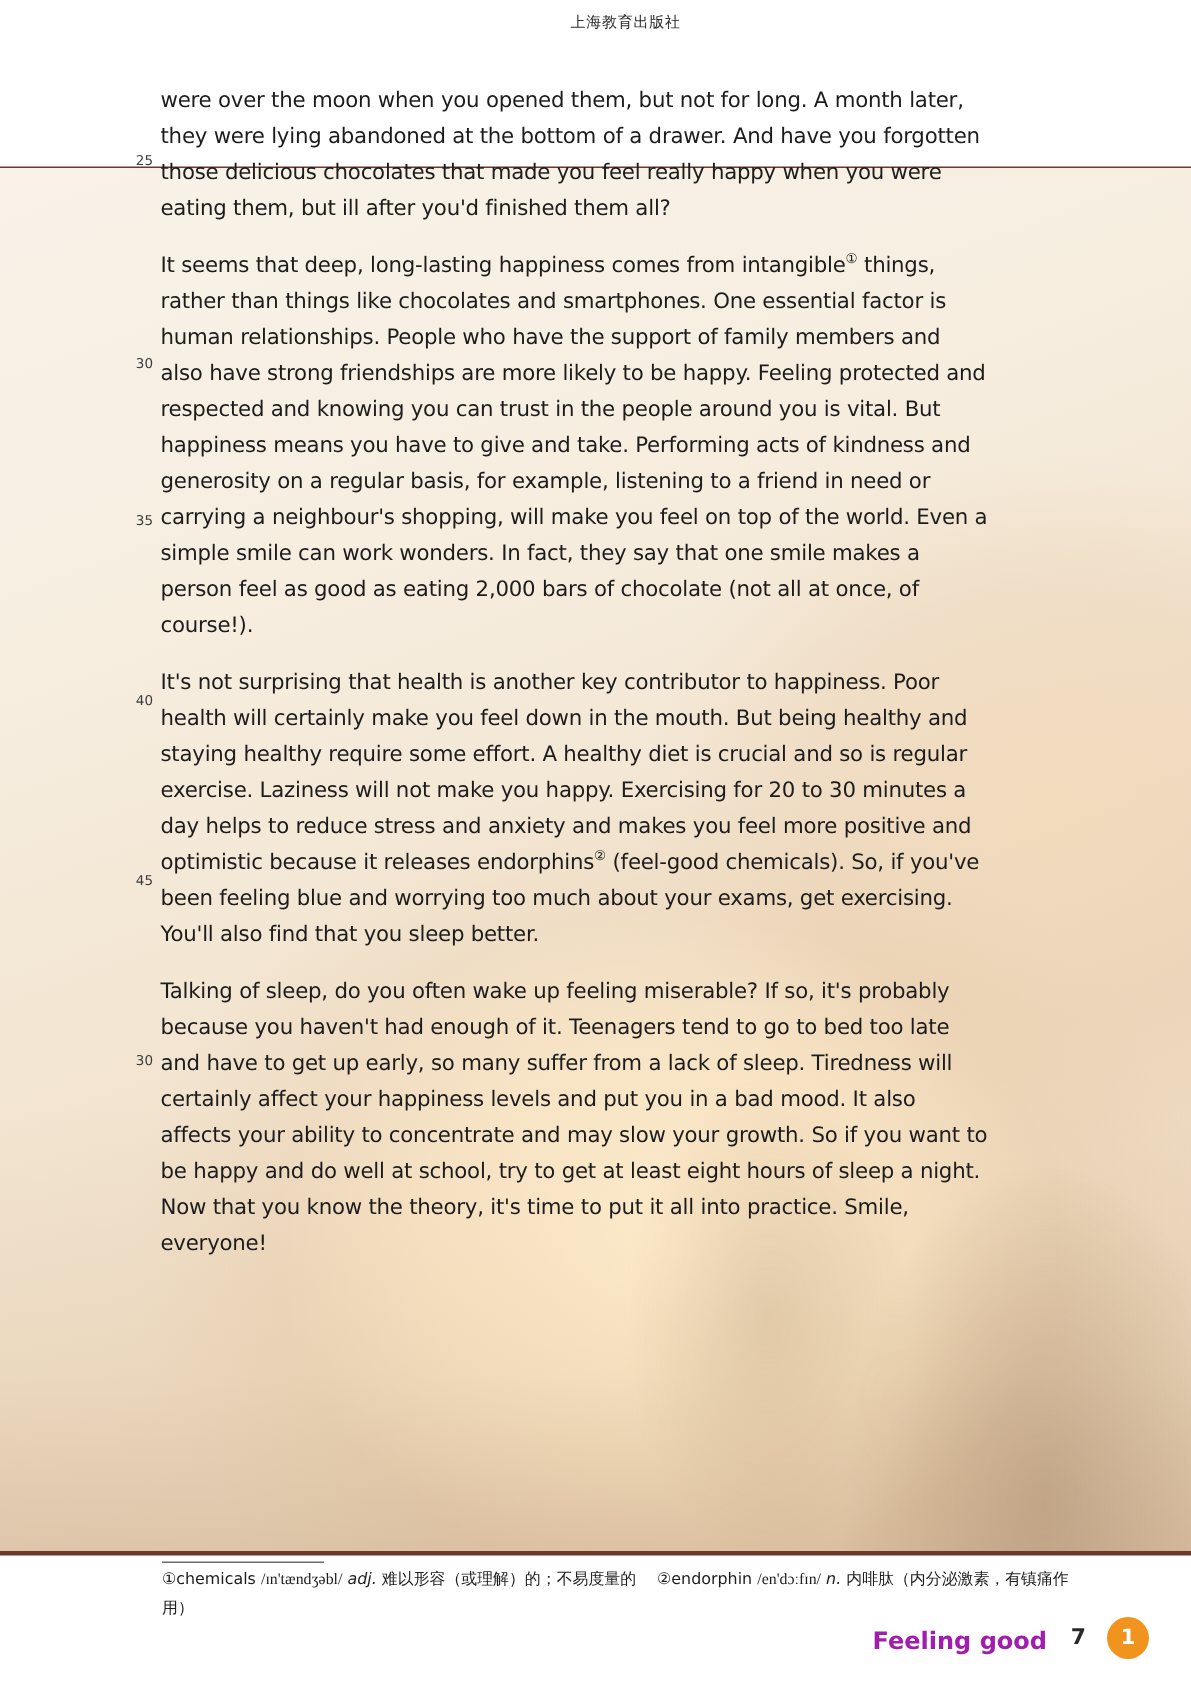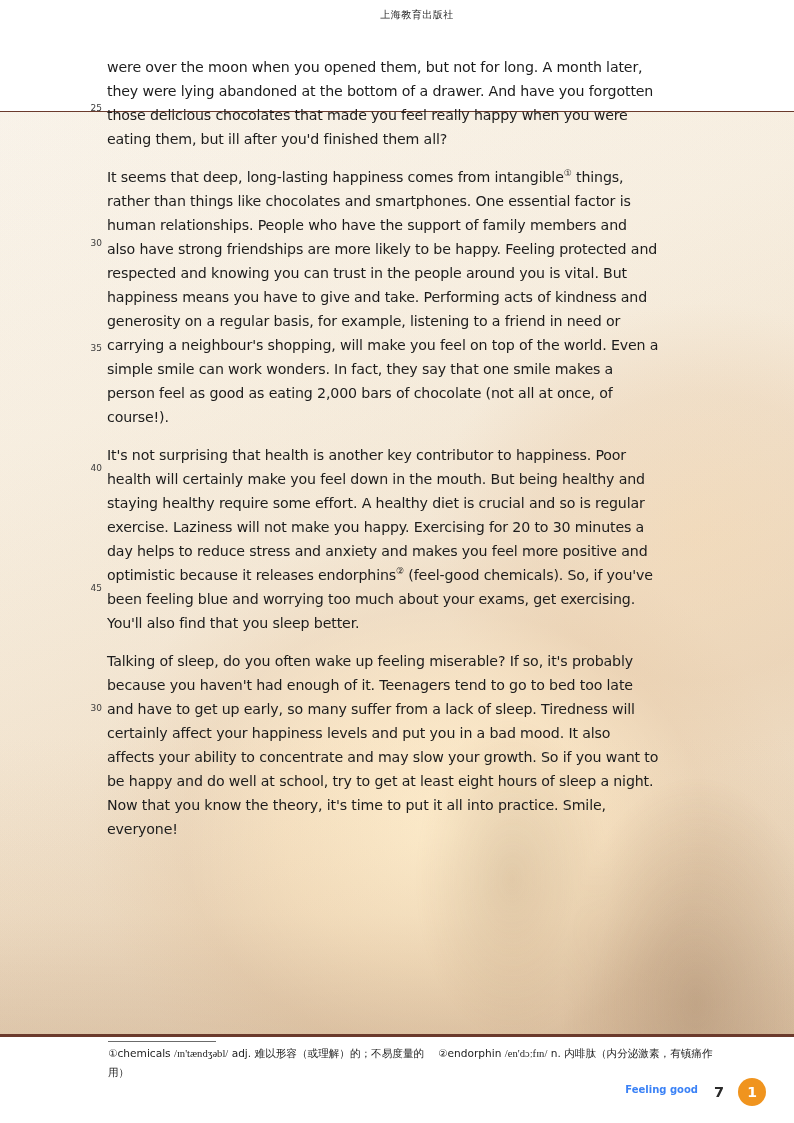--- a/index.html
+++ b/index.html
@@ -148,39 +148,40 @@
     width: 620px;
     font-family: "DejaVu Sans", sans-serif;
     font-size: 10.6px;
     line-height: 19px;
     color: #1c1c1c;
   }
   .footnotes .fn-ipa {
     font-family: Liberation Serif, serif;
   }
   .footnotes .fn-pos {
+    font-style: italic;
   }
   .fn-gap { display: inline-block; width: 14px; }
 
   
   .footer {
     position: absolute;
     top: 1082px;
     left: 0;
     width: 794px;
     height: 36px;
   }
   .footer-title {
     position: absolute;
     right: 96px;
     top: 2px;
     font-family: "DejaVu Sans", sans-serif;
     font-weight: bold;
-    font-size: 10px;
-    color: #3b82f6;
+    font-size: 16px;
+    color: #a21caf;
   }
   .footer-pagenum {
     position: absolute;
     right: 70px;
     top: 2px;
     font-family: "DejaVu Sans", sans-serif;
     font-weight: bold;
     font-size: 14.5px;
     color: #2a2a2a;
   }

